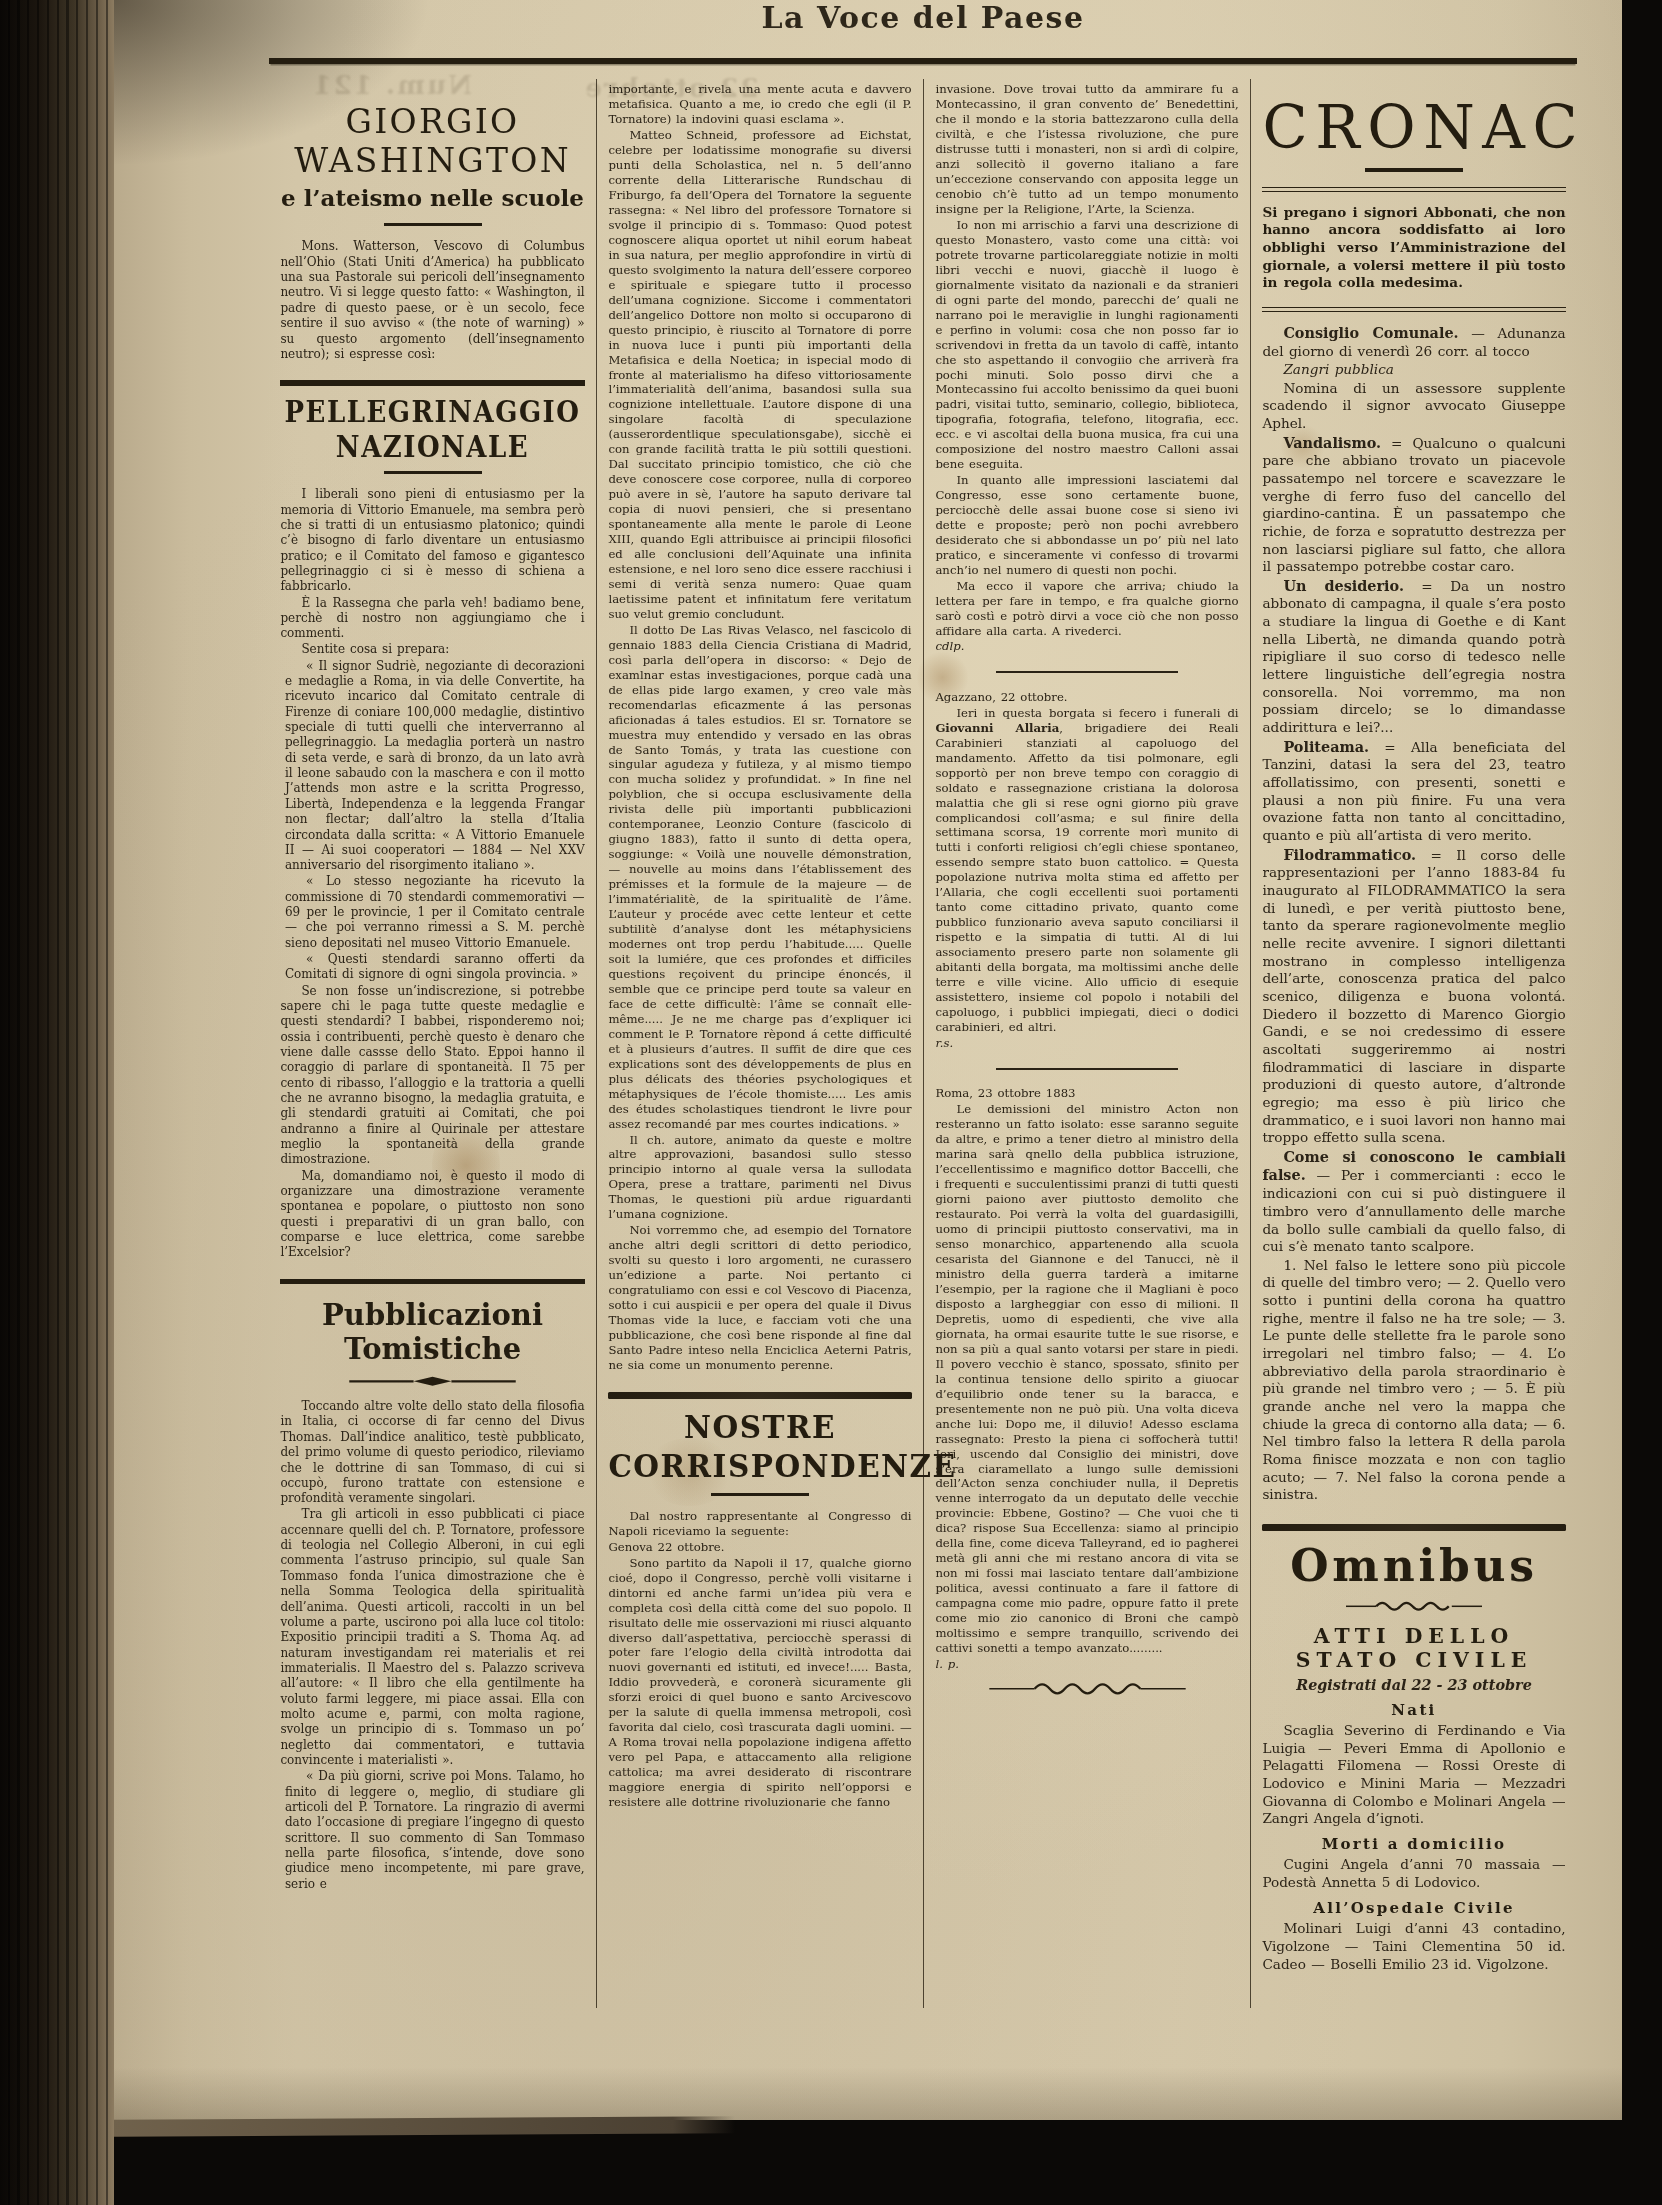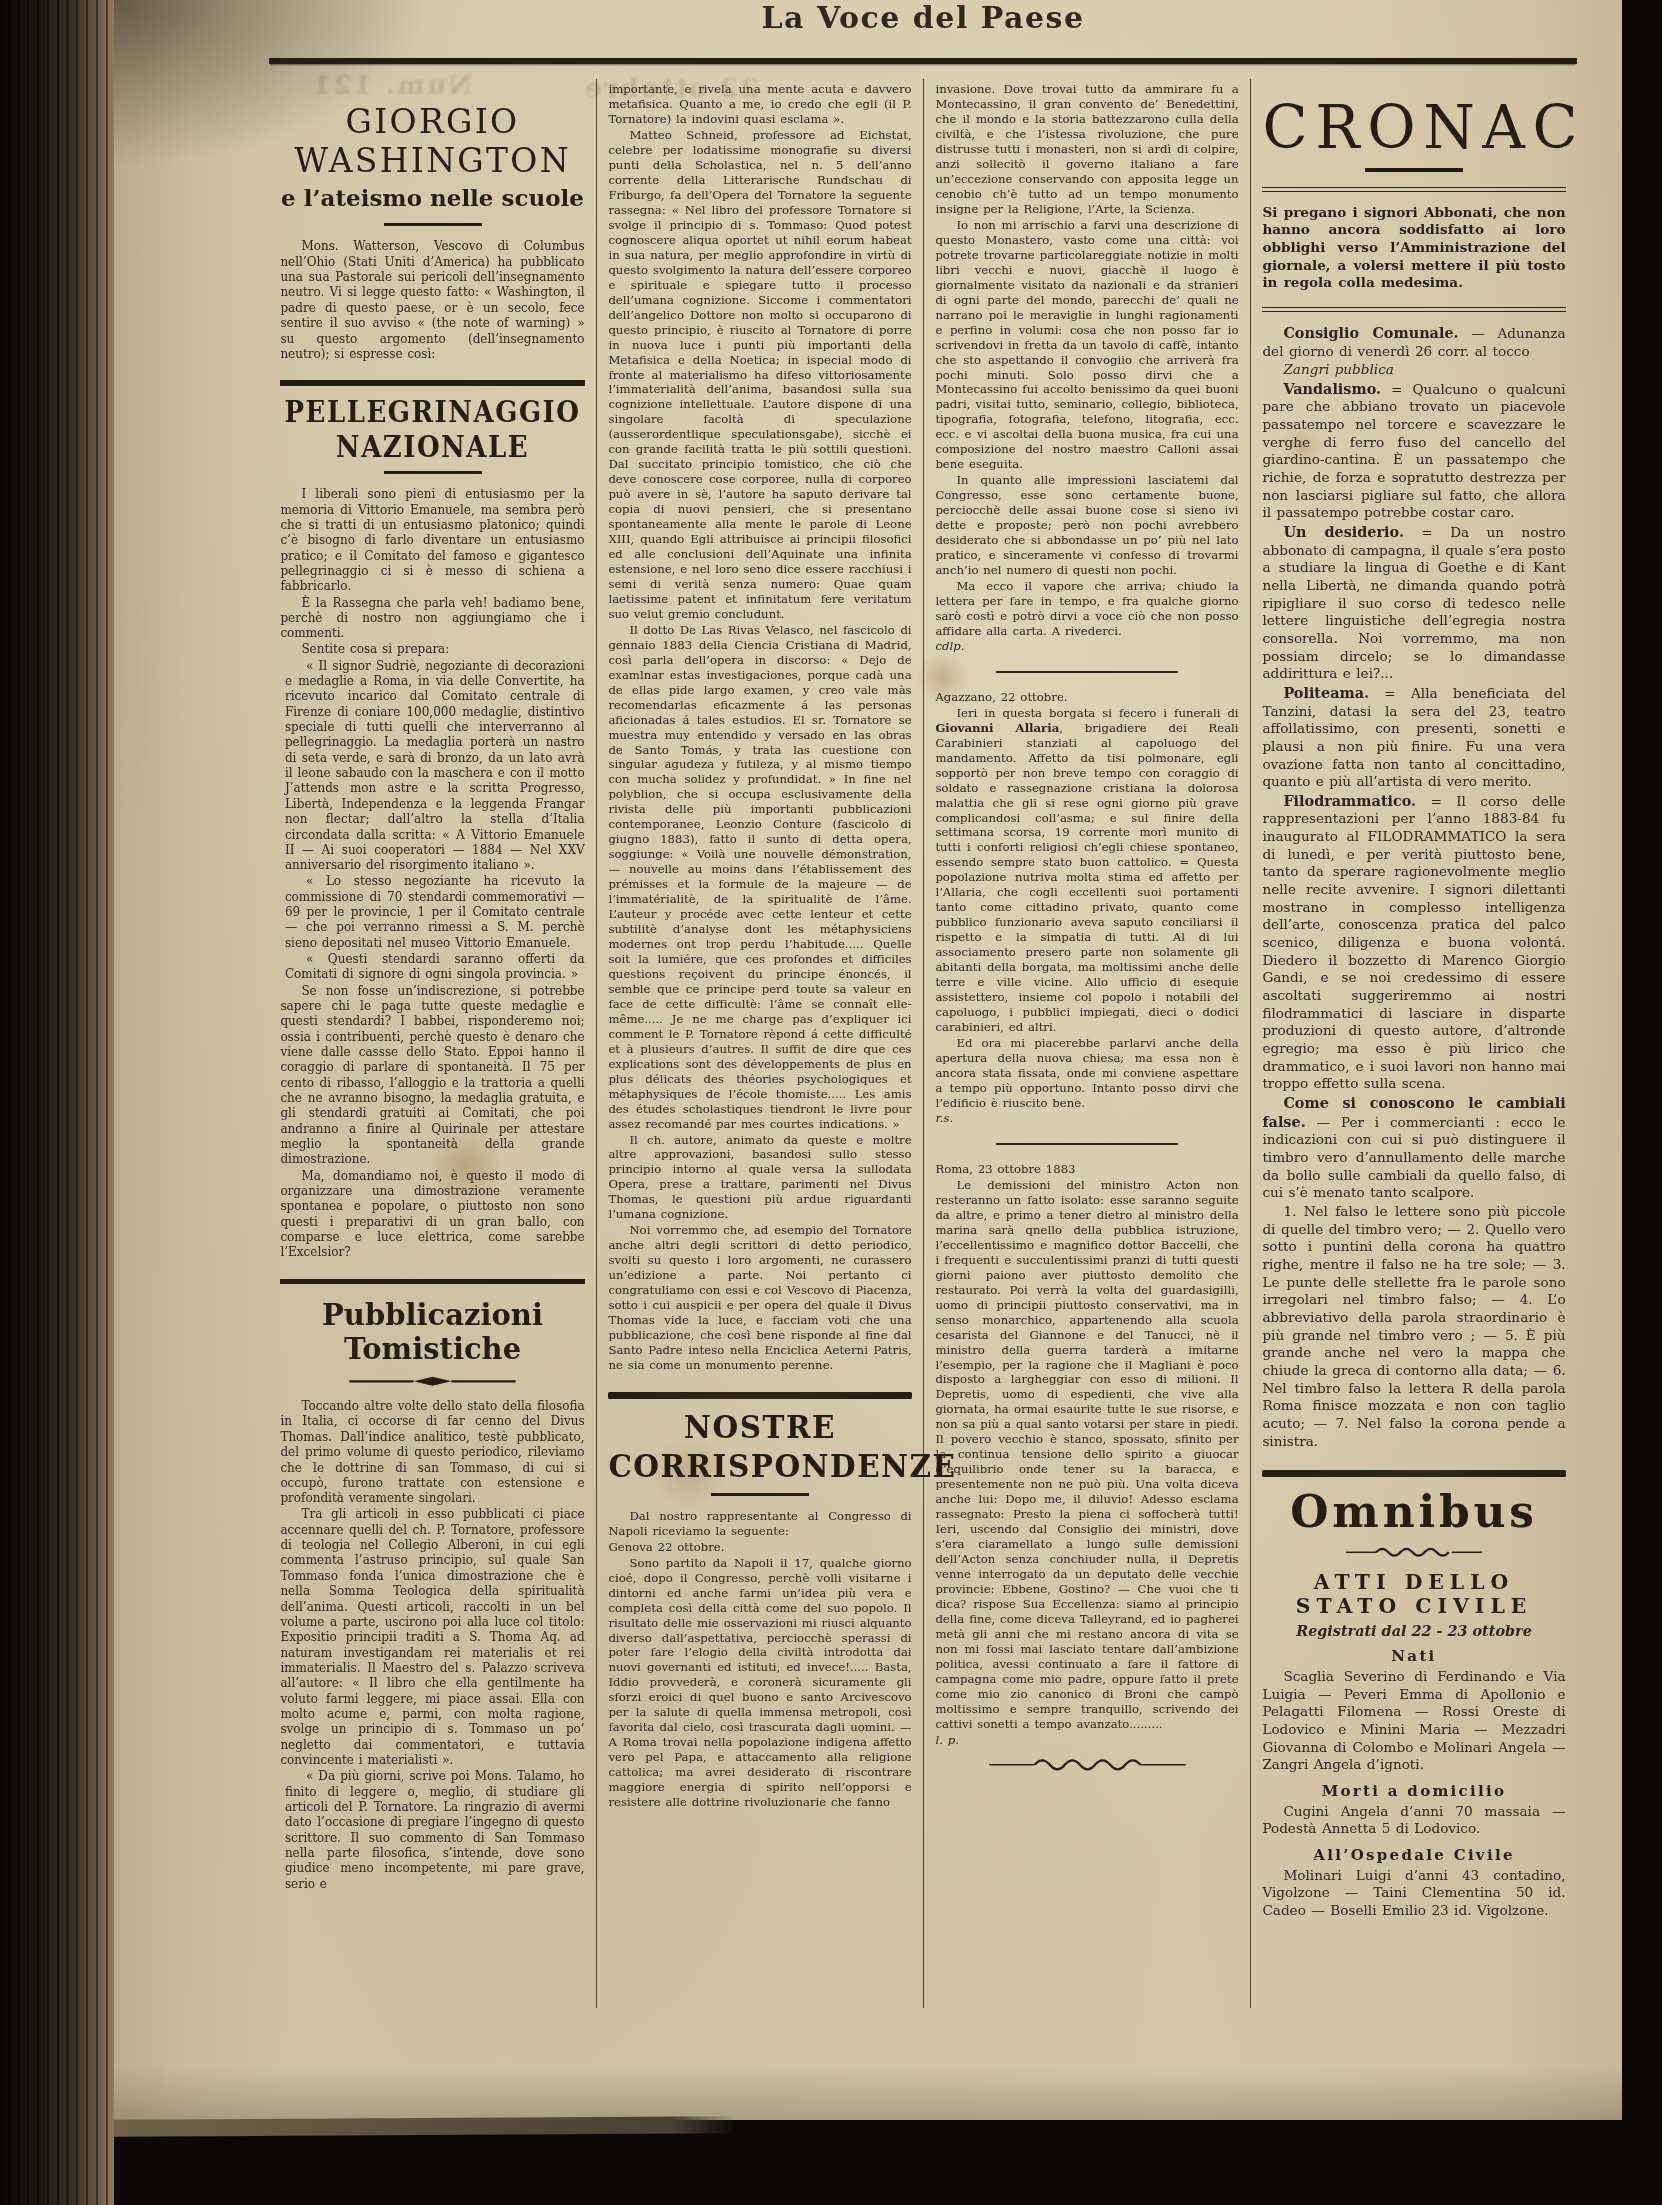--- a/index.html
+++ b/index.html
@@ -148,21 +148,20 @@
 
       <div class="col col3">
         <p class="noindent">invasione. Dove trovai tutto da ammirare fu a Montecassino, il gran convento de’ Benedettini, che il mondo e la storia battezzarono culla della civiltà, e che l’istessa rivoluzione, che pure distrusse tutti i monasteri, non si ardì di colpire, anzi sollecitò il governo italiano a fare un’eccezione conservando con apposita legge un cenobio ch’è tutto ad un tempo monumento insigne per la Religione, l’Arte, la Scienza.</p>
         <p>Io non mi arrischio a farvi una descrizione di questo Monastero, vasto come una città: voi potrete trovarne particolareggiate notizie in molti libri vecchi e nuovi, giacchè il luogo è giornalmente visitato da nazionali e da stranieri di ogni parte del mondo, parecchi de’ quali ne narrano poi le meraviglie in lunghi ragionamenti e perfino in volumi: cosa che non posso far io scrivendovi in fretta da un tavolo di caffè, intanto che sto aspettando il convogiio che arriverà fra pochi minuti. Solo posso dirvi che a Montecassino fui accolto benissimo da quei buoni padri, visitai tutto, seminario, collegio, biblioteca, tipografia, fotografia, telefono, litografia, ecc. ecc. e vi ascoltai della buona musica, fra cui una composizione del nostro maestro Calloni assai bene eseguita.</p>
         <p>In quanto alle impressioni lasciatemi dal Congresso, esse sono certamente buone, perciocchè delle assai buone cose si sieno ivi dette e proposte; però non pochi avrebbero desiderato che si abbondasse un po’ più nel lato pratico, e sinceramente vi confesso di trovarmi anch’io nel numero di questi non pochi.</p>
         <p>Ma ecco il vapore che arriva; chiudo la lettera per fare in tempo, e fra qualche giorno sarò costì e potrò dirvi a voce ciò che non posso affidare alla carta. A rivederci.</p>
         <p class="sig noindent">cdlp.</p>
         <div class="sep"></div>
         <p class="dateline noindent">Agazzano, 22 ottobre.</p>
         <p><span>Ieri in questa borgata si fecero i funerali di </span><b>Giovanni Allaria</b><span>, brigadiere dei Reali Carabinieri stanziati al capoluogo del mandamento. Affetto da tisi polmonare, egli sopportò per non breve tempo con coraggio di soldato e rassegnazione cristiana la dolorosa malattia che gli si rese ogni giorno più grave complicandosi coll’asma; e sul finire della settimana scorsa, 19 corrente morì munito di tutti i conforti religiosi ch’egli chiese spontaneo, essendo sempre stato buon cattolico. = Questa popolazione nutriva molta stima ed affetto per l’Allaria, che cogli eccellenti suoi portamenti tanto come cittadino privato, quanto come pubblico funzionario aveva saputo conciliarsi il rispetto e la simpatia di tutti. Al di lui associamento presero parte non solamente gli abitanti della borgata, ma moltissimi anche delle terre e ville vicine. Allo ufficio di esequie assistettero, insieme col popolo i notabili del capoluogo, i pubblici impiegati, dieci o dodici carabinieri, ed altri.</span></p>
-        <p>Ed ora mi piacerebbe parlarvi anche della apertura della nuova chiesa; ma essa non è ancora stata fissata, onde mi conviene aspettare a tempo più opportuno. Intanto posso dirvi che l’edificio è riuscito bene.</p>
         <p class="sig noindent">r.s.</p>
         <div class="sep"></div>
         <p class="dateline noindent">Roma, 23 ottobre 1883</p>
         <p>Le demissioni del ministro Acton non resteranno un fatto isolato: esse saranno seguite da altre, e primo a tener dietro al ministro della marina sarà qnello della pubblica istruzione, l’eccellentissimo e magnifico dottor Baccelli, che i frequenti e succulentissimi pranzi di tutti questi giorni paiono aver piuttosto demolito che restaurato. Poi verrà la volta del guardasigilli, uomo di principii piuttosto conservativi, ma in senso monarchico, appartenendo alla scuola cesarista del Giannone e del Tanucci, nè il ministro della guerra tarderà a imitarne l’esempio, per la ragione che il Magliani è poco disposto a largheggiar con esso di milioni. Il Depretis, uomo di espedienti, che vive alla giornata, ha ormai esaurite tutte le sue risorse, e non sa più a qual santo votarsi per stare in piedi. Il povero vecchio è stanco, spossato, sfinito per la continua tensione dello spirito a giuocar d’equilibrio onde tener su la baracca, e presentemente non ne può più. Una volta diceva anche lui: Dopo me, il diluvio! Adesso esclama rassegnato: Presto la piena ci soffocherà tutti! Ieri, uscendo dal Consiglio dei ministri, dove s’era ciaramellato a lungo sulle demissioni dell’Acton senza conchiuder nulla, il Depretis venne interrogato da un deputato delle vecchie provincie: Ebbene, Gostino? — Che vuoi che ti dica? rispose Sua Eccellenza: siamo al principio della fine, come diceva Talleyrand, ed io pagherei metà gli anni che mi restano ancora di vita se non mi fossi mai lasciato tentare dall’ambizione politica, avessi continuato a fare il fattore di campagna come mio padre, oppure fatto il prete come mio zio canonico di Broni che campò moltissimo e sempre tranquillo, scrivendo dei cattivi sonetti a tempo avanzato.........</p>
         <p class="sig noindent">l. p.</p>
         <svg class="orn" width="197" height="13.6" viewBox="0 0 260 18">
           <path d="M0 9 H60" stroke="#241d10" stroke-width="2"></path>
           <path d="M60 9 q10 -12 20 0 t20 0 t20 0 t20 0 t20 0 t20 0 t20 0" stroke="#241d10" stroke-width="3" fill="none"></path>
           <path d="M200 9 H260" stroke="#241d10" stroke-width="2"></path>
         </svg>
@@ -172,20 +171,21 @@
         <h1 class="cronaca-title">CRONACA</h1>
         <div class="cronaca-rule"></div>
         <div class="dbl"></div>
         <div class="notice">
           <p class="noindent">Si pregano i signori Abbonati, che non hanno ancora soddisfatto ai loro obblighi verso l’Amministrazione del giornale, a volersi mettere il più tosto in regola colla medesima.</p>
         </div>
         <div class="dbl"></div>
 
         <p><span class="lead">Consiglio Comunale.</span><span> — Adunanza del giorno di venerdì 26 corr. al tocco</span></p>
         <p class="subline">Zangri pubblica</p>
+        <p>Nomina di un assessore supplente scadendo il signor avvocato Giuseppe Aphel.</p>
 
         <p><span class="lead">Vandalismo.</span><span> = Qualcuno o qualcuni pare che abbiano trovato un piacevole passatempo nel torcere e scavezzare le verghe di ferro fuso del cancello del giardino-cantina. È un passatempo che richie, de forza e sopratutto destrezza per non lasciarsi pigliare sul fatto, che allora il passatempo potrebbe costar caro.</span></p>
         <p><span class="lead">Un desiderio.</span><span> = Da un nostro abbonato di campagna, il quale s’era posto a studiare la lingua di Goethe e di Kant nella Libertà, ne dimanda quando potrà ripigliare il suo corso di tedesco nelle lettere linguistiche dell’egregia nostra consorella. Noi vorremmo, ma non possiam dircelo; se lo dimandasse addirittura e lei?...</span></p>
         <p><span class="lead">Politeama.</span><span> = Alla beneficiata del Tanzini, datasi la sera del 23, teatro affollatissimo, con presenti, sonetti e plausi a non più finire. Fu una vera ovazione fatta non tanto al concittadino, quanto e più all’artista di vero merito.</span></p>
         <p><span class="lead">Filodrammatico.</span><span> = Il corso delle rappresentazioni per l’anno 1883-84 fu inaugurato al FILODRAMMATICO la sera di lunedì, e per verità piuttosto bene, tanto da sperare ragionevolmente meglio nelle recite avvenire. I signori dilettanti mostrano in complesso intelligenza dell’arte, conoscenza pratica del palco scenico, diligenza e buona volontá. Diedero il bozzetto di Marenco Giorgio Gandi, e se noi credessimo di essere ascoltati suggeriremmo ai nostri filodrammatici di lasciare in disparte produzioni di questo autore, d’altronde egregio; ma esso è più lirico che drammatico, e i suoi lavori non hanno mai troppo effetto sulla scena.</span></p>
         <p><span class="lead">Come si conoscono le cambiali false.</span><span> — Per i commercianti : ecco le indicazioni con cui si può distinguere il timbro vero d’annullamento delle marche da bollo sulle cambiali da quello falso, di cui s’è menato tanto scalpore.</span></p>
         <p>1. Nel falso le lettere sono più piccole di quelle del timbro vero; — 2. Quello vero sotto i puntini della corona ha quattro righe, mentre il falso ne ha tre sole; — 3. Le punte delle stellette fra le parole sono irregolari nel timbro falso; — 4. L’o abbreviativo della parola straordinario è più grande nel timbro vero ; — 5. È più grande anche nel vero la mappa che chiude la greca di contorno alla data; — 6. Nel timbro falso la lettera R della parola Roma finisce mozzata e non con taglio acuto; — 7. Nel falso la corona pende a sinistra.</p>
 
         <div class="rough-rule"></div>
         <h2 class="omnibus-title">Omnibus</h2>

